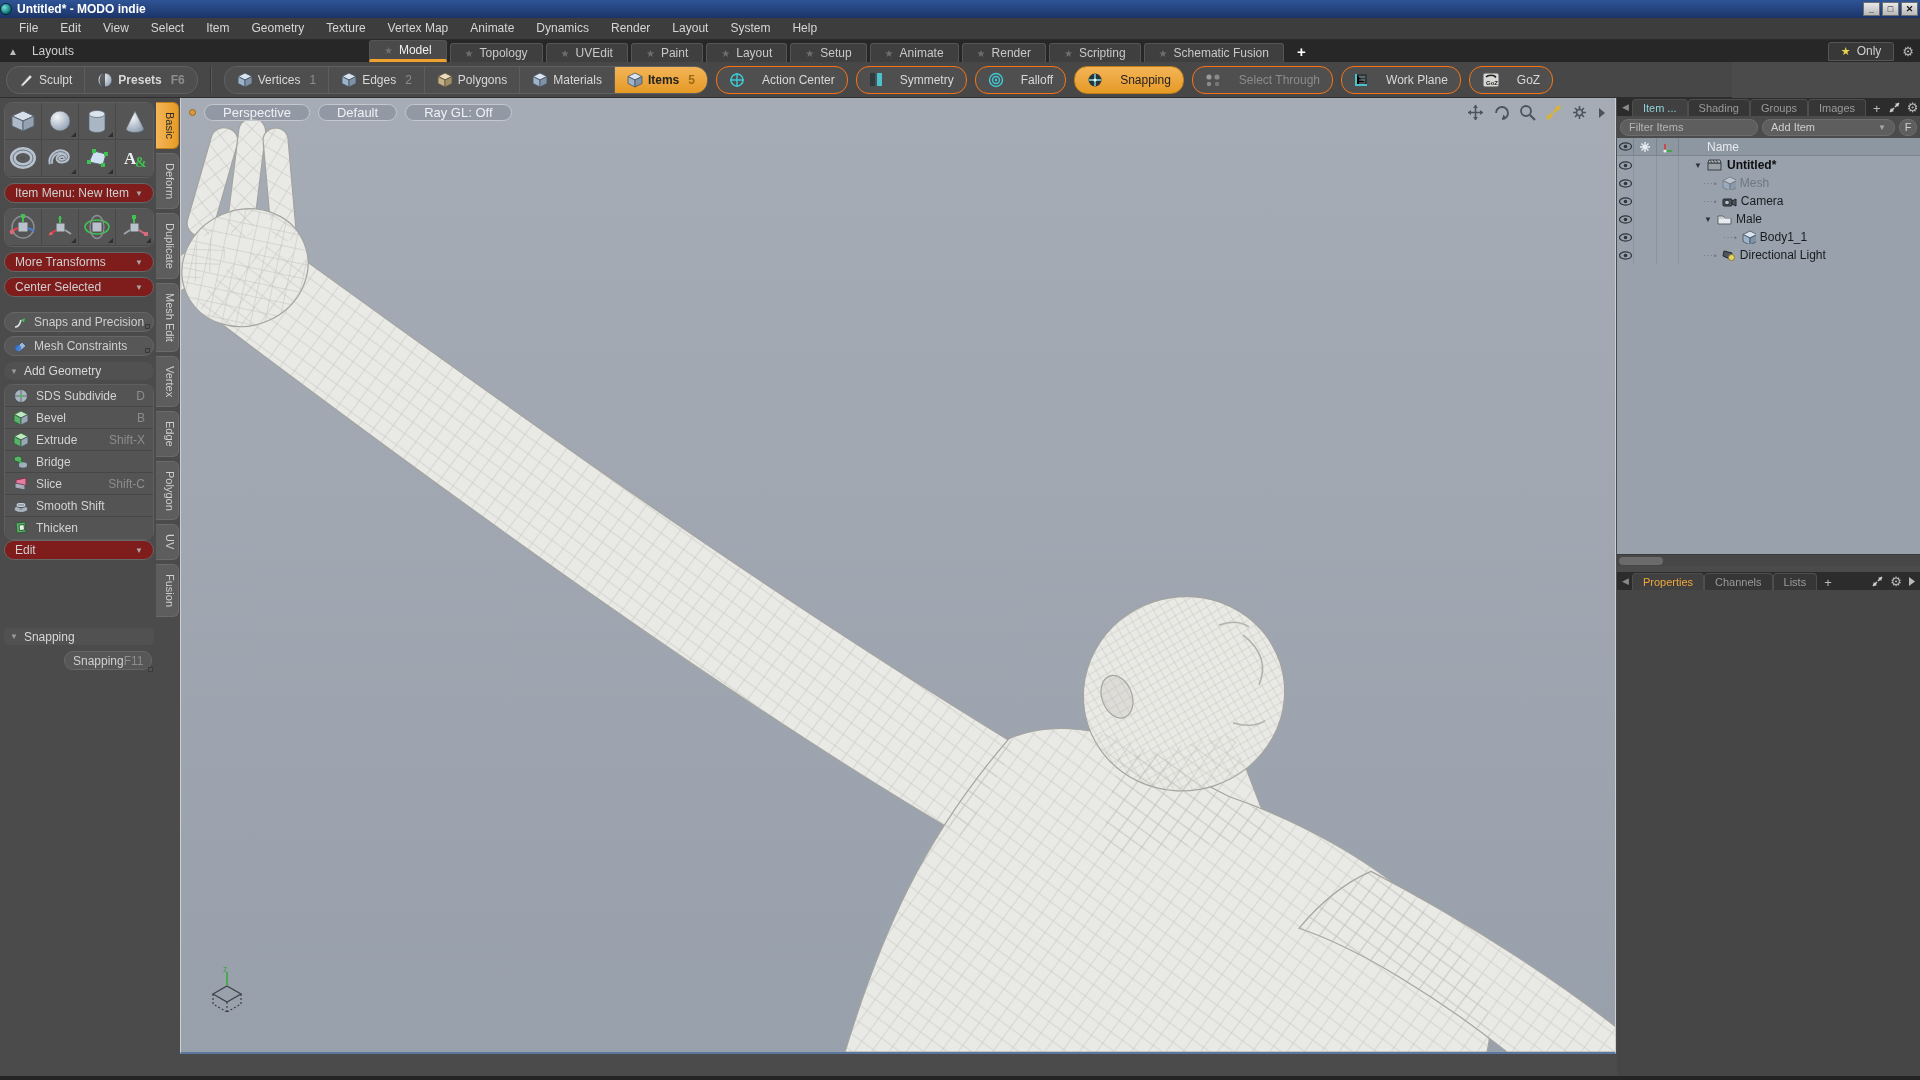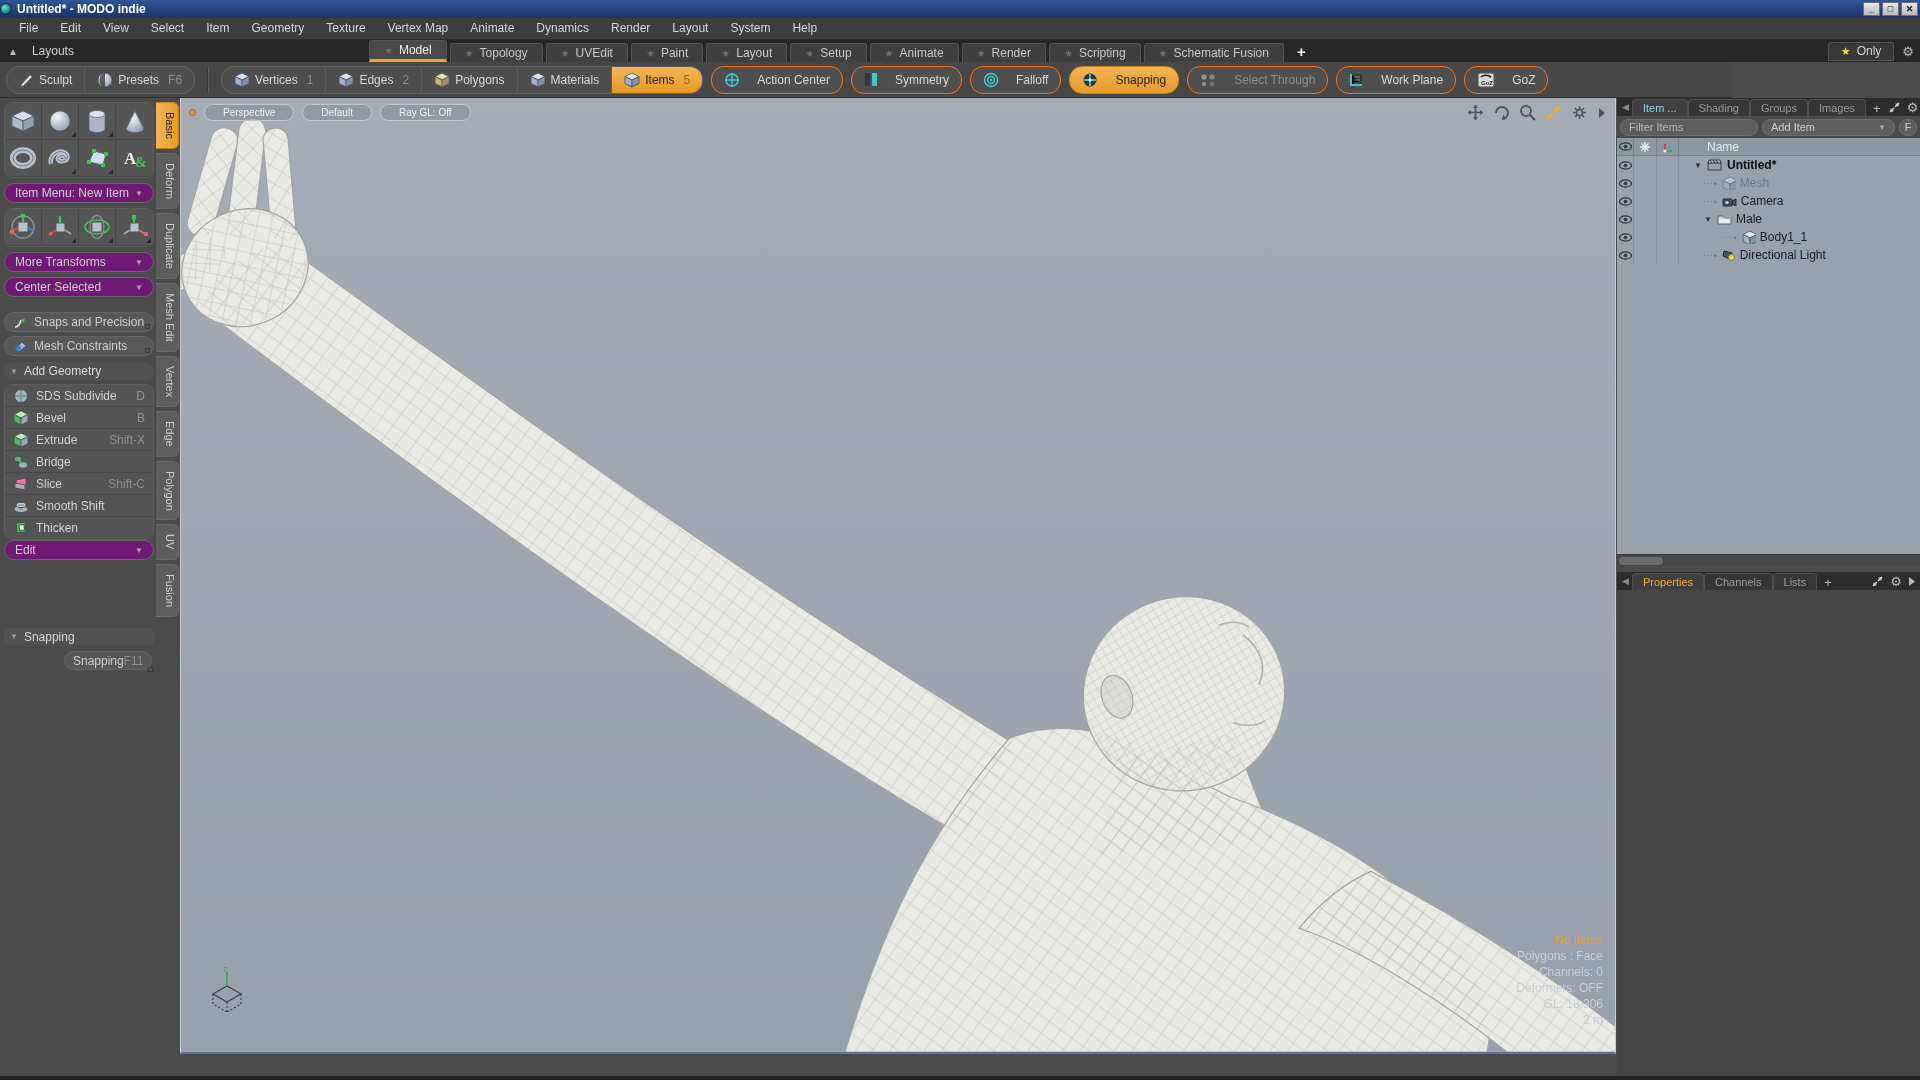--- a/index.html
+++ b/index.html
@@ -44,42 +44,42 @@
   .only-btn .star { color:#e8d44c; font-size:11px; }
   .bar-gear { color:#b9b9b9; font-size:13px; }
 
   
   .toolbar { left:0; top:62px; width:1732px; height:36px; background:#474747;
     border-bottom:1px solid #2e2e2e; display:flex; align-items:center; padding-left:6px; gap:8px; }
   .tb-cluster { display:flex; align-items:center; height:28px; border:1px solid #616161;
     border-radius:13px; background:#4e4e4e; overflow:hidden; }
   .tb-seg { display:flex; align-items:center; gap:5px; height:100%; padding:0 12px;
     color:#d8d8d8; border-right:1px solid #5d5d5d; white-space:nowrap; }
-  .tb-seg:last-child { border-right:none; }
+  .tb-seg:last-child { border-right:none;font-weight:bold; }
   .tb-seg .hotkey { color:#8d8d8d; margin-left:4px; }
   .tb-seg.active { background:linear-gradient(#f3b457,#e69a26); color:#222; }
   .tb-seg.active .hotkey { color:#9a6a14; }
   .tb-btn { display:flex; align-items:center; gap:17px; height:28px; padding:0 12px;
     border:1px solid #f97316; border-radius:13px; background:#4f4f4f; color:#d8d8d8; white-space:nowrap; }
   .tb-btn.active { background:linear-gradient(#f3b457,#e69a26); color:#222; border-color:#c07f18; }
   .tb-btn.disabled { color:#8b8b8b; }
   .tb-divider { width:2px; height:26px; border-left:1px solid #383838; border-right:1px solid #5a5a5a; margin:0 4px; }
   .icon-svg { display:block; }
 
   
   .sidebar { left:0; top:98px; width:180px; height:958px; background:#4b4b4b; }
   .sb-content { position:absolute; left:4px; top:4px; width:150px; }
   .icon-grid { background:#454545; border:1px solid #5f5f5f; border-radius:8px;
     display:grid; grid-template-columns:repeat(4,1fr); overflow:hidden; margin-bottom:5px; }
   .icon-cell { height:37px; display:flex; align-items:center; justify-content:center;
     background:#555; border-right:1px solid #484848; border-bottom:1px solid #484848; position:relative; }
   .icon-cell:nth-child(4n) { border-right:none; }
   .corner-mark { position:absolute; right:2px; bottom:2px; width:0; height:0;
     border-left:5px solid transparent; border-bottom:5px solid #2f2f2f; }
-  .sb-drop { height:20px; background:#701a75; border:1px solid #666; border-radius:10px;
+  .sb-drop { height:20px; background:#7f1d1d; border:1px solid #666; border-radius:10px;
     display:flex; align-items:center; padding:0 10px; color:#cfcfcf; margin-bottom:5px; }
   .sb-drop .dd-arrow { margin-left:auto; color:#a8a8a8; font-size:8px; }
   .sb-btn { height:20px; background:#575757; border:1px solid #666; border-radius:10px;
     display:flex; align-items:center; gap:6px; padding:0 8px; color:#cfcfcf;
     margin-bottom:4px; position:relative; }
   .sb-btn .mini-sq { position:absolute; right:3px; bottom:2px; width:5px; height:5px;
     border:1px solid #3a3a3a; background:#555; }
   .sb-section { height:18px; display:flex; align-items:center; gap:6px; padding:0 6px;
     background:#515151; border-radius:9px; color:#d8d8d8; margin:6px 0 4px 0; }
   .sb-section .tri { color:#9a9a9a; font-size:8px; }
@@ -108,21 +108,21 @@
 
   
   .viewport { left:180px; top:98px; width:1436px; height:956px;
     background:linear-gradient(#a6acb6,#98a0ab);
     border-left:1px solid #cfcfcf; border-right:1px solid #cfcfcf;
     border-bottom:2px solid #5b77a0; overflow:hidden; }
   .vp-scene { position:absolute; left:0; top:0; width:100%; height:100%; }
   .vp-topleft { position:absolute; left:8px; top:6px; display:flex; align-items:center; gap:8px; }
   .vp-dot { width:7px; height:7px; border-radius:50%; background:#d89a3a; border:1px solid #9a6a1a; }
   .vp-pill { height:17px; border:1px solid #c3c8cf; border-radius:9px; background:rgba(130,138,150,0.55);
-    color:#eef1f5; display:flex; align-items:center; justify-content:center; padding:0 18px; font-size:10px; }
+    color:#eef1f5; display:flex; align-items:center; justify-content:center; padding:0 18px; font-size:13px; }
   .vp-topright { position:absolute; right:8px; top:6px; display:flex; align-items:center; gap:9px; }
   .vp-stats { position:absolute; right:12px; bottom:24px; text-align:right; color:#c9cdd3;
     font-size:12px; line-height:16px; }
   .vp-stats .hl { color:#e8a43c; }
   .axis-gizmo { position:absolute; left:22px; bottom:40px; }
 
   
   .rpanel { left:1617px; top:98px; width:303px; height:958px; background:#4b4b4b; }
   .rp-tabrow { height:18px; background:#2c2c2c; display:flex; align-items:flex-end; padding-left:2px; }
   .rp-collapse { color:#8a8a8a; font-size:9px; align-self:center; padding:0 3px; }
@@ -721,28 +721,20 @@
 
     <svg class="axis-gizmo" width="48" height="48">
       <g stroke="#3c4046" stroke-width="1.2" fill="none">
         <path d="M10 30 L24 22 L38 30 L24 38 Z"></path>
         <path d="M10 30 V40 L24 48 M24 38 V48 M38 30 V40 L24 48" stroke-dasharray="2 2"></path>
       </g>
       <path d="M24 22 V8" stroke="#3aa83f" stroke-width="1.6"></path>
       <text x="20" y="8" font-size="9" fill="#3aa83f" font-family="Liberation Sans, sans-serif">z</text>
     </svg>
 
-    <div class="vp-stats">
-      <div class="hl">No Items</div>
-      <div>Polygons : Face</div>
-      <div>Channels: 0</div>
-      <div>Deformers: OFF</div>
-      <div>GL: 18,306</div>
-      <div>2 m</div>
-    </div>
   </div>
 
   <div class="abs rpanel">
     <div class="rp-tabrow">
       <span class="rp-collapse">◀</span>
       <span class="rp-tab active-teal">Item ...</span>
       <span class="rp-tab">Shading</span>
       <span class="rp-tab">Groups</span>
       <span class="rp-tab">Images</span>
       <span class="rp-tab-add">+</span>

